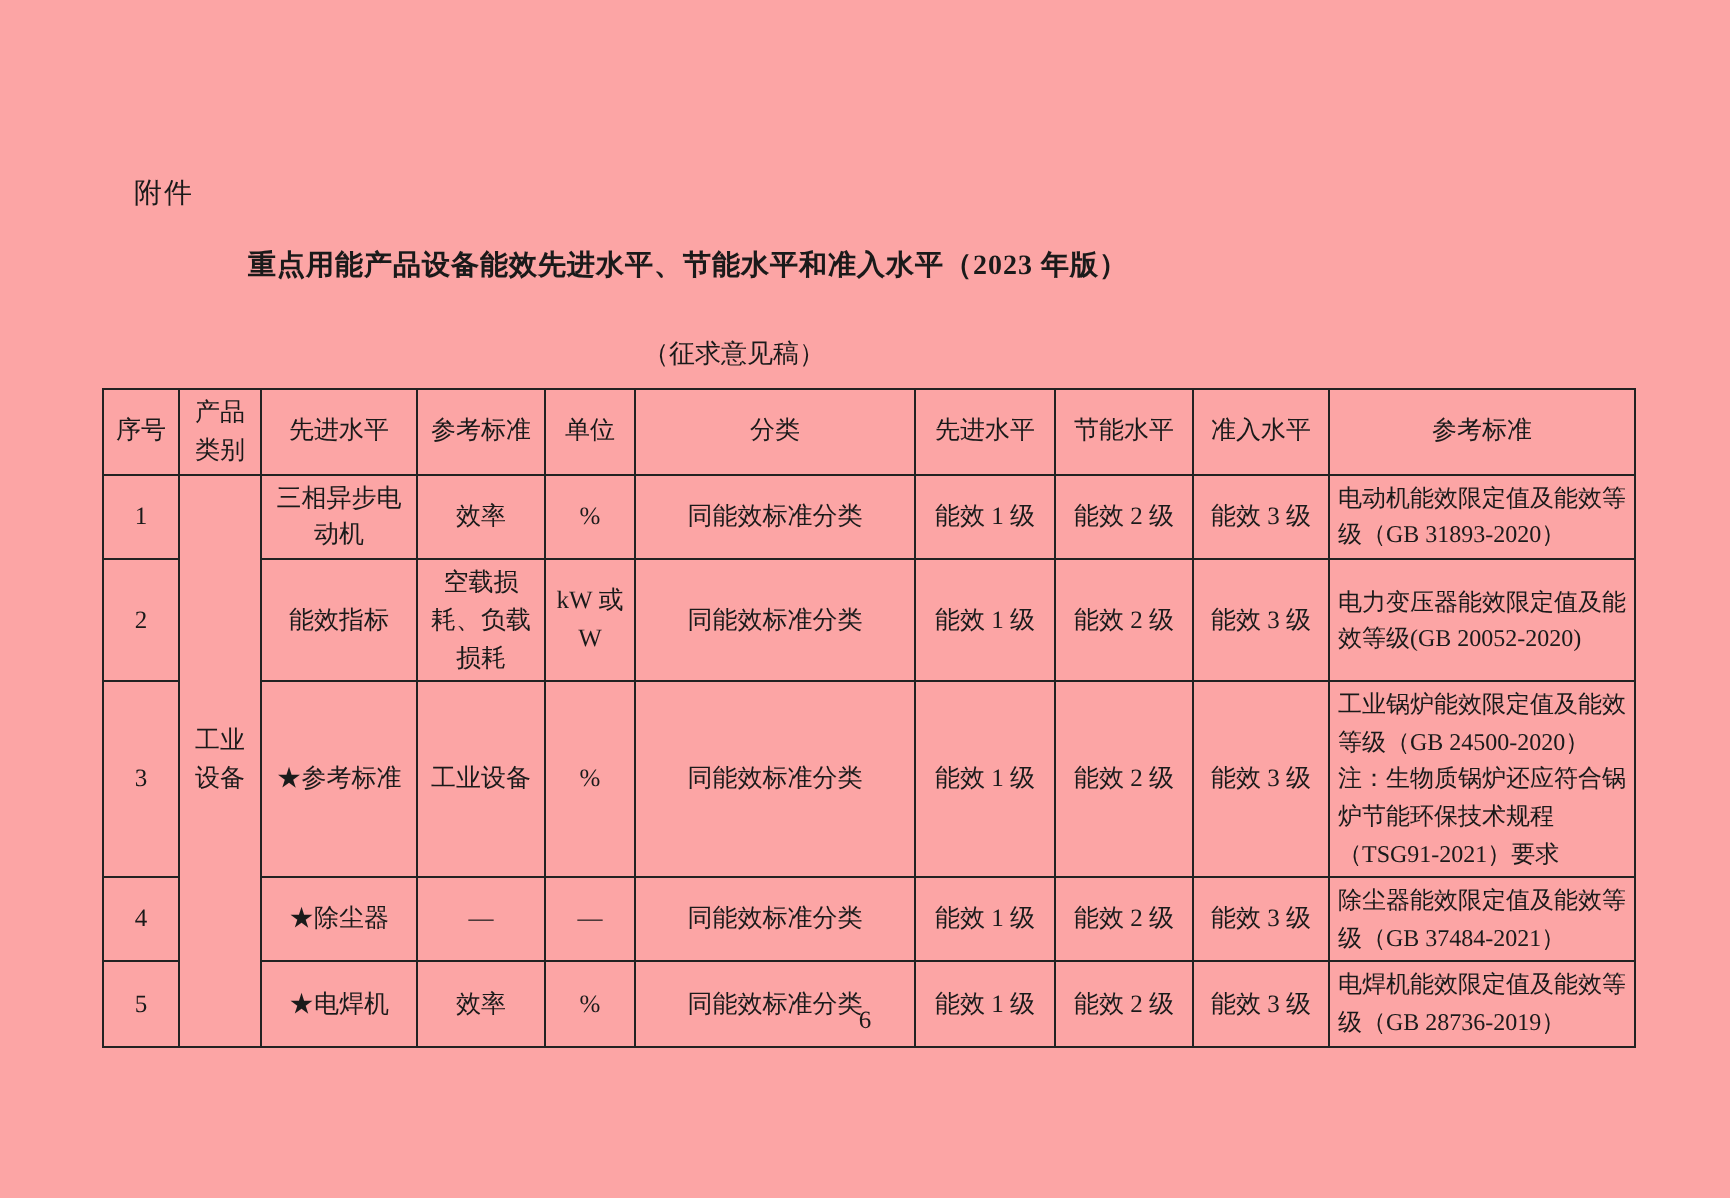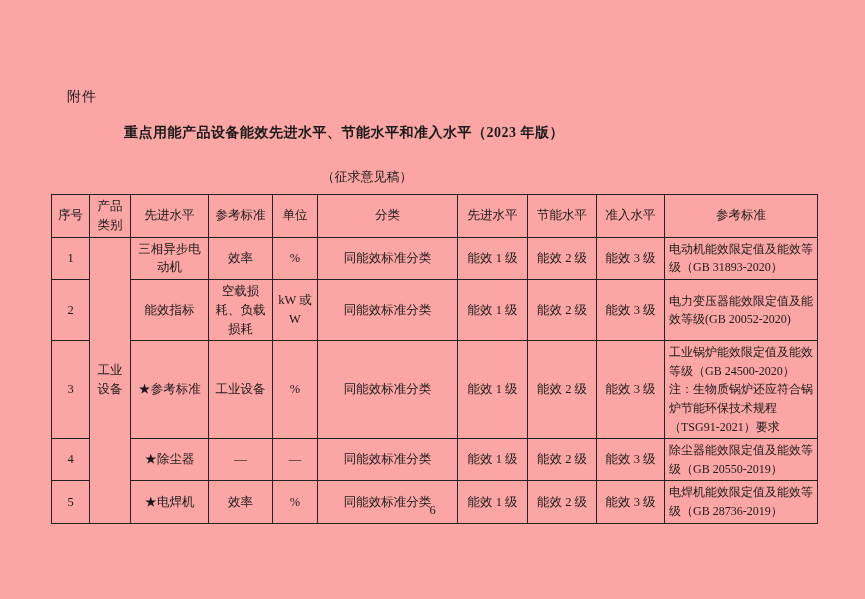--- a/index.html
+++ b/index.html
@@ -160,21 +160,21 @@
 
       <tr class="row-4">
         <td>4</td>
         <td>★除尘器</td>
         <td>—</td>
         <td>—</td>
         <td>同能效标准分类</td>
         <td>能效 1 级</td>
         <td>能效 2 级</td>
         <td>能效 3 级</td>
-        <td class="ref-cell">除尘器能效限定值及能效等级（GB 20550-2019）</td>
+        <td class="ref-cell">除尘器能效限定值及能效等级（GB 37484-2021）</td>
       </tr>
 
       <tr class="row-5">
         <td>5</td>
         <td>★电焊机</td>
         <td>效率</td>
         <td>%</td>
         <td>同能效标准分类</td>
         <td>能效 1 级</td>
         <td>能效 2 级</td>

